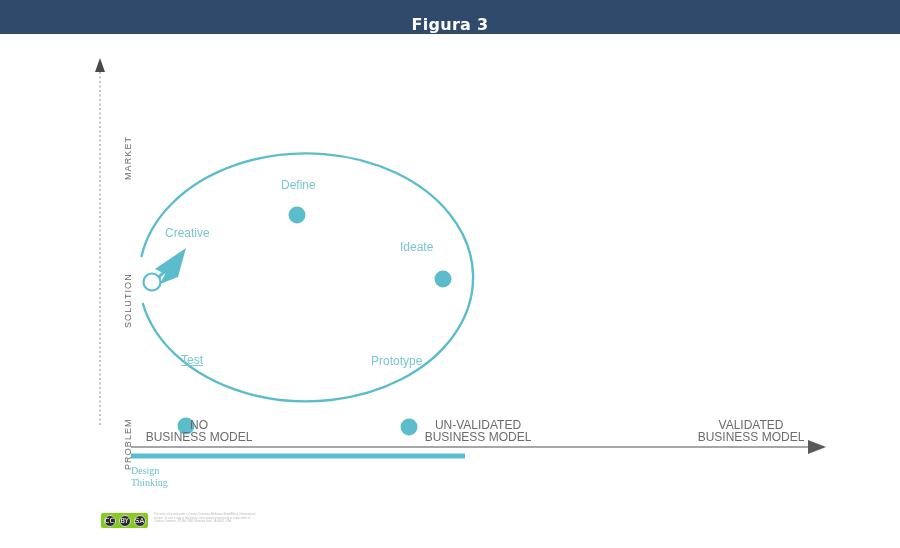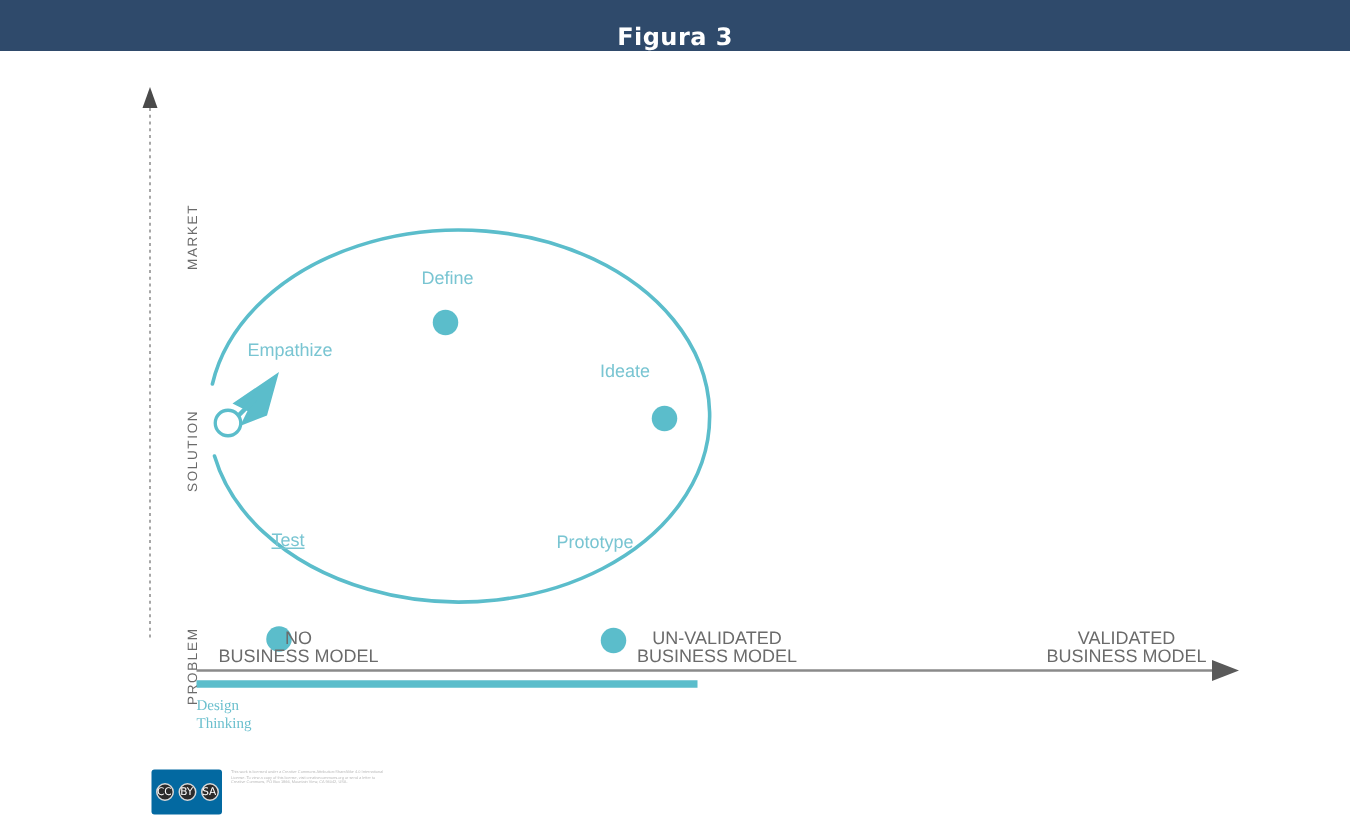--- a/index.html
+++ b/index.html
@@ -102,22 +102,22 @@
   
   #cc-block {
     position: absolute;
     left: 101px;
     top: 463px;
     display: flex;
     align-items: flex-start;
   }
   #cc-badge {
     width: 47px;
-    height: 30px;
-    background: #0369a1;
+    height: 15px;
+    background: #84cc16;
     border-radius: 2px;
     display: flex;
     align-items: center;
     justify-content: space-around;
     padding: 0 1px;
     box-sizing: border-box;
   }
   .cc-glyph {
     width: 12px;
     height: 12px;
@@ -189,21 +189,21 @@
   </div>
   <div class="x-axis-label" style="left:408px; top:369px; width:140px;">
     <span>UN-VALIDATED</span>
     <span>BUSINESS MODEL</span>
   </div>
   <div class="x-axis-label" style="left:681px; top:369px; width:140px;">
     <span>VALIDATED</span>
     <span>BUSINESS MODEL</span>
   </div>
 
-  <div class="node-label" style="left:165px; top:176px;">Empathize</div>
+  <div class="node-label" style="left:165px; top:176px;">Creative</div>
   <div class="node-label" style="left:281px; top:128px;">Define</div>
   <div class="node-label" style="left:400px; top:173px;margin-top:17px;">Ideate</div>
   <div class="node-label" style="left:371px; top:304px;">Prototype</div>
   <div class="node-label" style="left:181px; top:303px;text-decoration:underline;">Test</div>
 
   <div id="phase-caption">
     <span>Design</span>
     <span>Thinking</span>
   </div>
 

